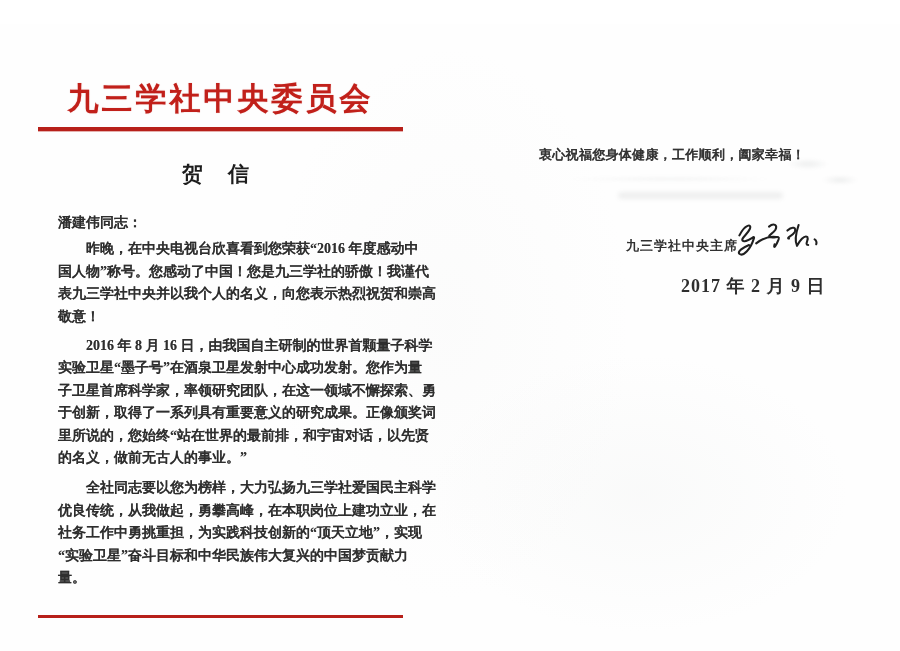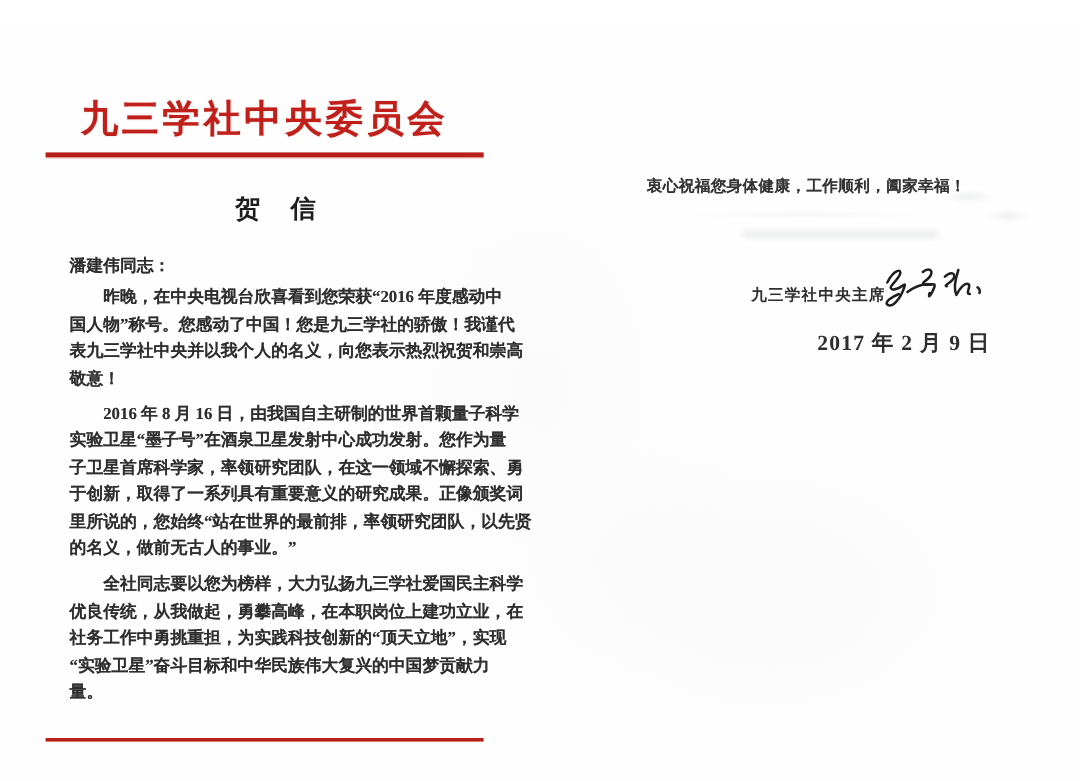--- a/index.html
+++ b/index.html
@@ -27,21 +27,21 @@
     color: #c1201a;
     letter-spacing: 3px;
     text-shadow: 0 0 1px rgba(193,32,26,0.45);
     white-space: nowrap;
   }
   .rule { position: absolute; left: 38px; width: 365px; background: #b7201a; }
   .rule-top { top: 103px; height: 4px; box-shadow: 0 1px 0 rgba(183,32,26,0.35); }
   .rule-bottom { top: 591px; height: 3px; }
 
   .letter-title {
-    position: absolute; left: 48px; top: 136px; width: 365px;
+    position: absolute; left: 34px; top: 136px; width: 365px;
     text-align: center;
     font-size: 21px; font-weight: 700;
     color: #1d1d1d; letter-spacing: 2px;
   }
 
   .letter-body {
     position: absolute; left: 58px; top: 188px; width: 366px;
     font-size: 14px; line-height: 22.4px;
     font-weight: 600; color: #2e2e2e;
     text-shadow: 0 0 0.4px rgba(40,40,40,0.55);
@@ -117,21 +117,21 @@
       <div class="bline">国人物”称号。您感动了中国！您是九三学社的骄傲！我谨代</div>
       <div class="bline">表九三学社中央并以我个人的名义，向您表示热烈祝贺和崇高</div>
       <div class="bline">敬意！</div>
     </div>
 
     <div class="para p2">
       <div class="bline indent">2016 年 8 月 16 日，由我国自主研制的世界首颗量子科学</div>
       <div class="bline">实验卫星“墨子号”在酒泉卫星发射中心成功发射。您作为量</div>
       <div class="bline">子卫星首席科学家，率领研究团队，在这一领域不懈探索、勇</div>
       <div class="bline">于创新，取得了一系列具有重要意义的研究成果。正像颁奖词</div>
-      <div class="bline">里所说的，您始终“站在世界的最前排，率领研究团队，以先贤</div>
+      <div class="bline">里所说的，您始终“站在世界的最前排，和宇宙对话，以先贤</div>
       <div class="bline">的名义，做前无古人的事业。”</div>
     </div>
 
     <div class="para p3">
       <div class="bline indent">全社同志要以您为榜样，大力弘扬九三学社爱国民主科学</div>
       <div class="bline">优良传统，从我做起，勇攀高峰，在本职岗位上建功立业，在</div>
       <div class="bline">社务工作中勇挑重担，为实践科技创新的“顶天立地”，实现</div>
       <div class="bline">“实验卫星”奋斗目标和中华民族伟大复兴的中国梦贡献力</div>
       <div class="bline">量。</div>
     </div>

